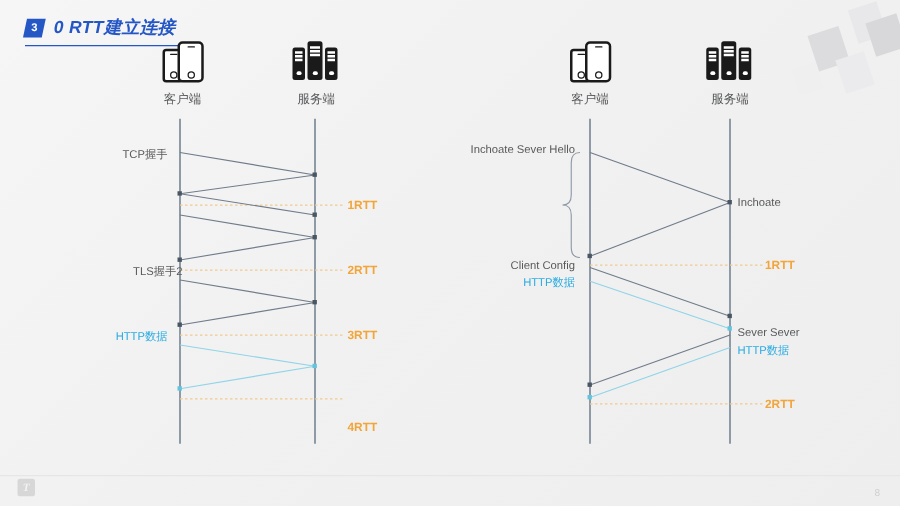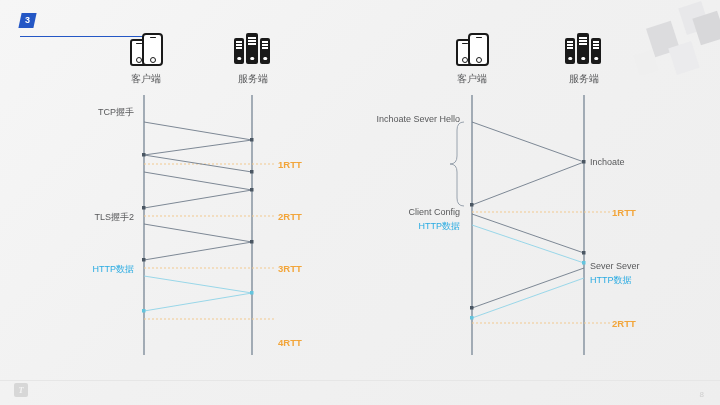--- a/index.html
+++ b/index.html
@@ -78,20 +78,21 @@
       <i class="s2"></i>
       <i class="s3"></i>
       <i class="s4"></i>
       <i class="s5"></i>
   </div>
 
   <div class="title-row">
     <div class="badge">
       <span>3</span>
     </div>
+    <div class="title-text">0 RTT建立连接</div>
   </div>
   <div class="title-rule"></div>
 
   <div class="diagram" id="diagram-left">
 
     <div class="icon-wrap" style="left:130px;top:33px;width:32px;height:34px;">
       <div class="phone-sm" style="left:0px;top:6px;"></div>
       <div class="phone-big" style="left:12px;top:0px;"></div>
     </div>
     <div class="lbl node" style="left:124px;top:72px;width:44px;text-align:center;">客户端</div>
@@ -145,22 +146,22 @@
       <rect x="142" y="153" width="3.5" height="3.5" fill="#4a5662"></rect>
       <rect x="250" y="170" width="3.5" height="3.5" fill="#4a5662"></rect>
       <rect x="250" y="188" width="3.5" height="3.5" fill="#4a5662"></rect>
       <rect x="142" y="206" width="3.5" height="3.5" fill="#4a5662"></rect>
       <rect x="250" y="240" width="3.5" height="3.5" fill="#4a5662"></rect>
       <rect x="142" y="258" width="3.5" height="3.5" fill="#4a5662"></rect>
       <rect x="250" y="291" width="3.5" height="3.5" fill="#63c4dd"></rect>
       <rect x="142" y="309" width="3.5" height="3.5" fill="#63c4dd"></rect>
     </svg>
 
-    <div class="lbl r" style="left:44px;top:106px;width:90px;">TCP握手</div>
-    <div class="lbl r" style="left:44px;top:211px;width:90px;">TLS握手2</div>
+    <div class="lbl r" style="left:44px;top:117px;width:90px;">TCP握手</div>
+    <div class="lbl r" style="left:56px;top:211px;width:90px;">TLS握手2</div>
     <div class="lbl r blue" style="left:44px;top:263px;width:90px;">HTTP数据</div>
 
     <div class="lbl rtt" style="left:278px;top:159px;">1RTT</div>
     <div class="lbl rtt" style="left:278px;top:211px;">2RTT</div>
     <div class="lbl rtt" style="left:278px;top:263px;">3RTT</div>
     <div class="lbl rtt" style="left:278px;top:314px;margin-top:23px;">4RTT</div>
   </div>
 
   <div class="diagram" id="diagram-right">
 

